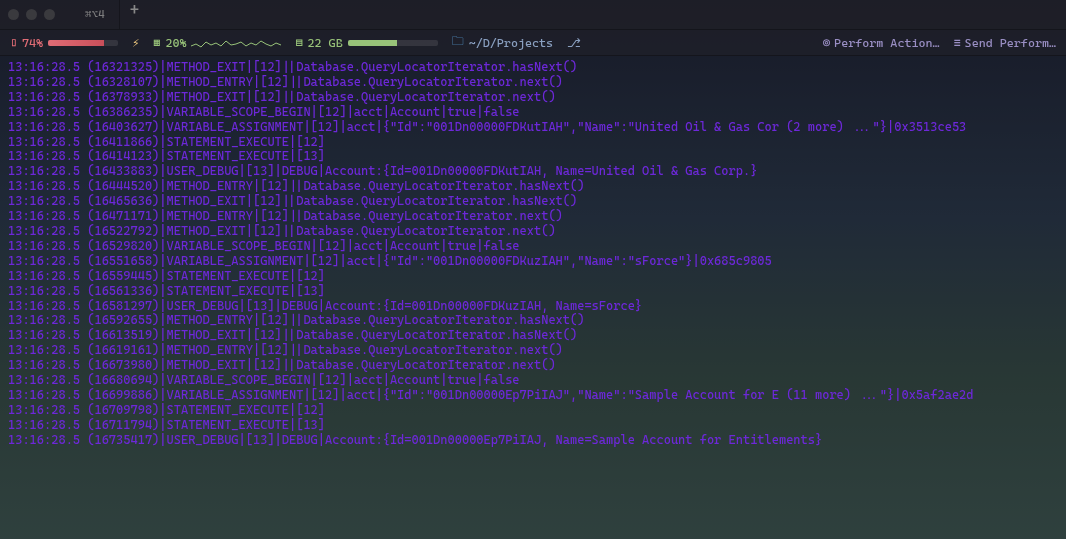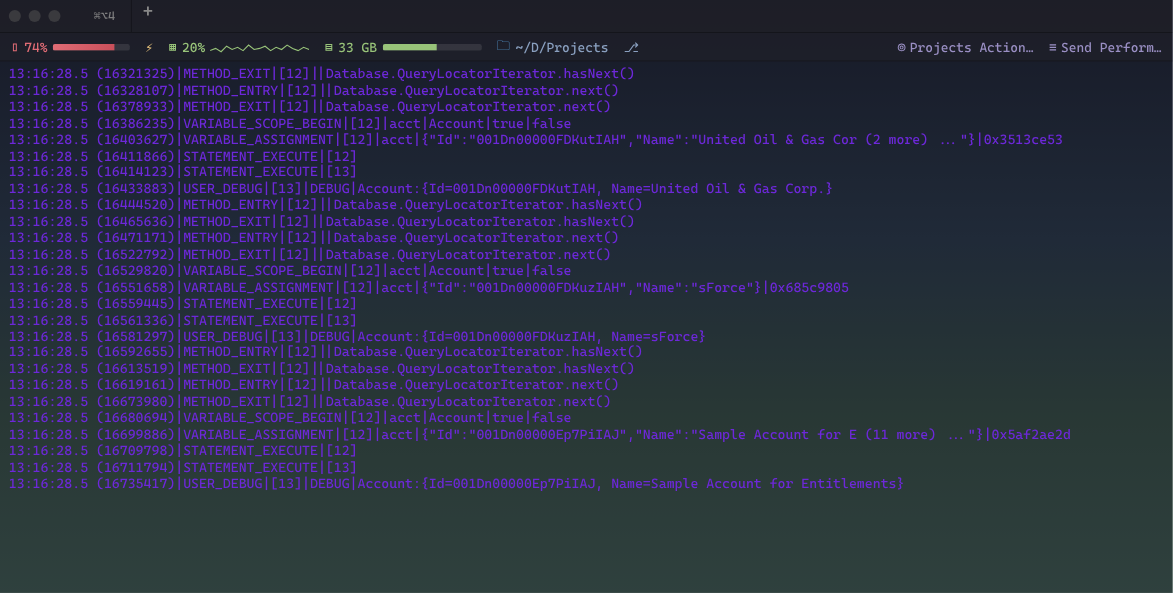--- a/index.html
+++ b/index.html
@@ -124,36 +124,36 @@
     <span class="stat-icon">▦</span>
     <span>20%</span>
     <div class="cpu-graph">
       <svg viewBox="0 0 90 14" preserveAspectRatio="none">
         <polyline points="0,10 5,8 10,11 15,6 20,9 25,7 30,10 35,5 40,9 45,8 50,6 55,10 60,7 65,9 70,5 75,8 80,10 85,7 90,9" fill="none" stroke="#98c379" stroke-width="1"></polyline>
       </svg>
     </div>
   </div>
   <div class="stat ram">
     <span class="stat-icon">▤</span>
-    <span>33 GB</span>
+    <span>22 GB</span>
     <div class="ram-bar">
         <div class="ram-fill"></div>
       </div>
   </div>
   <div class="stat folder">
     <span class="folder-icon">🗀</span>
     <span>~/D/Projects</span>
   </div>
   <div class="stat branch">
     <span>⎇</span>
   </div>
   <div class="spacer"></div>
   <div class="action-btn">
     <span>◎</span>
-    <span>Projects Action…</span>
+    <span>Perform Action…</span>
   </div>
   <div class="snippet-btn">
     <span>≡</span>
     <span>Send Perform…</span>
   </div>
 </div>
 
 <div class="terminal" id="terminal"><div class="logline">13:16:28.5 (16321325)|METHOD_EXIT|[12]||Database.QueryLocatorIterator.hasNext()</div><div class="logline">13:16:28.5 (16328107)|METHOD_ENTRY|[12]||Database.QueryLocatorIterator.next()</div><div class="logline">13:16:28.5 (16378933)|METHOD_EXIT|[12]||Database.QueryLocatorIterator.next()</div><div class="logline">13:16:28.5 (16386235)|VARIABLE_SCOPE_BEGIN|[12]|acct|Account|true|false</div><div class="logline">13:16:28.5 (16403627)|VARIABLE_ASSIGNMENT|[12]|acct|{"Id":"001Dn00000FDKutIAH","Name":"United Oil &amp; Gas Cor (2 more) ..."}|0x3513ce53</div><div class="logline">13:16:28.5 (16411866)|STATEMENT_EXECUTE|[12]</div><div class="logline">13:16:28.5 (16414123)|STATEMENT_EXECUTE|[13]</div><div class="logline">13:16:28.5 (16433883)|USER_DEBUG|[13]|DEBUG|Account:{Id=001Dn00000FDKutIAH, Name=United Oil &amp; Gas Corp.}</div><div class="logline">13:16:28.5 (16444520)|METHOD_ENTRY|[12]||Database.QueryLocatorIterator.hasNext()</div><div class="logline">13:16:28.5 (16465636)|METHOD_EXIT|[12]||Database.QueryLocatorIterator.hasNext()</div><div class="logline">13:16:28.5 (16471171)|METHOD_ENTRY|[12]||Database.QueryLocatorIterator.next()</div><div class="logline">13:16:28.5 (16522792)|METHOD_EXIT|[12]||Database.QueryLocatorIterator.next()</div><div class="logline">13:16:28.5 (16529820)|VARIABLE_SCOPE_BEGIN|[12]|acct|Account|true|false</div><div class="logline">13:16:28.5 (16551658)|VARIABLE_ASSIGNMENT|[12]|acct|{"Id":"001Dn00000FDKuzIAH","Name":"sForce"}|0x685c9805</div><div class="logline">13:16:28.5 (16559445)|STATEMENT_EXECUTE|[12]</div><div class="logline">13:16:28.5 (16561336)|STATEMENT_EXECUTE|[13]</div><div class="logline">13:16:28.5 (16581297)|USER_DEBUG|[13]|DEBUG|Account:{Id=001Dn00000FDKuzIAH, Name=sForce}</div><div class="logline">13:16:28.5 (16592655)|METHOD_ENTRY|[12]||Database.QueryLocatorIterator.hasNext()</div><div class="logline">13:16:28.5 (16613519)|METHOD_EXIT|[12]||Database.QueryLocatorIterator.hasNext()</div><div class="logline">13:16:28.5 (16619161)|METHOD_ENTRY|[12]||Database.QueryLocatorIterator.next()</div><div class="logline">13:16:28.5 (16673980)|METHOD_EXIT|[12]||Database.QueryLocatorIterator.next()</div><div class="logline">13:16:28.5 (16680694)|VARIABLE_SCOPE_BEGIN|[12]|acct|Account|true|false</div><div class="logline">13:16:28.5 (16699886)|VARIABLE_ASSIGNMENT|[12]|acct|{"Id":"001Dn00000Ep7PiIAJ","Name":"Sample Account for E (11 more) ..."}|0x5af2ae2d</div><div class="logline">13:16:28.5 (16709798)|STATEMENT_EXECUTE|[12]</div><div class="logline">13:16:28.5 (16711794)|STATEMENT_EXECUTE|[13]</div><div class="logline">13:16:28.5 (16735417)|USER_DEBUG|[13]|DEBUG|Account:{Id=001Dn00000Ep7PiIAJ, Name=Sample Account for Entitlements}</div></div>
 
 </body></html>

